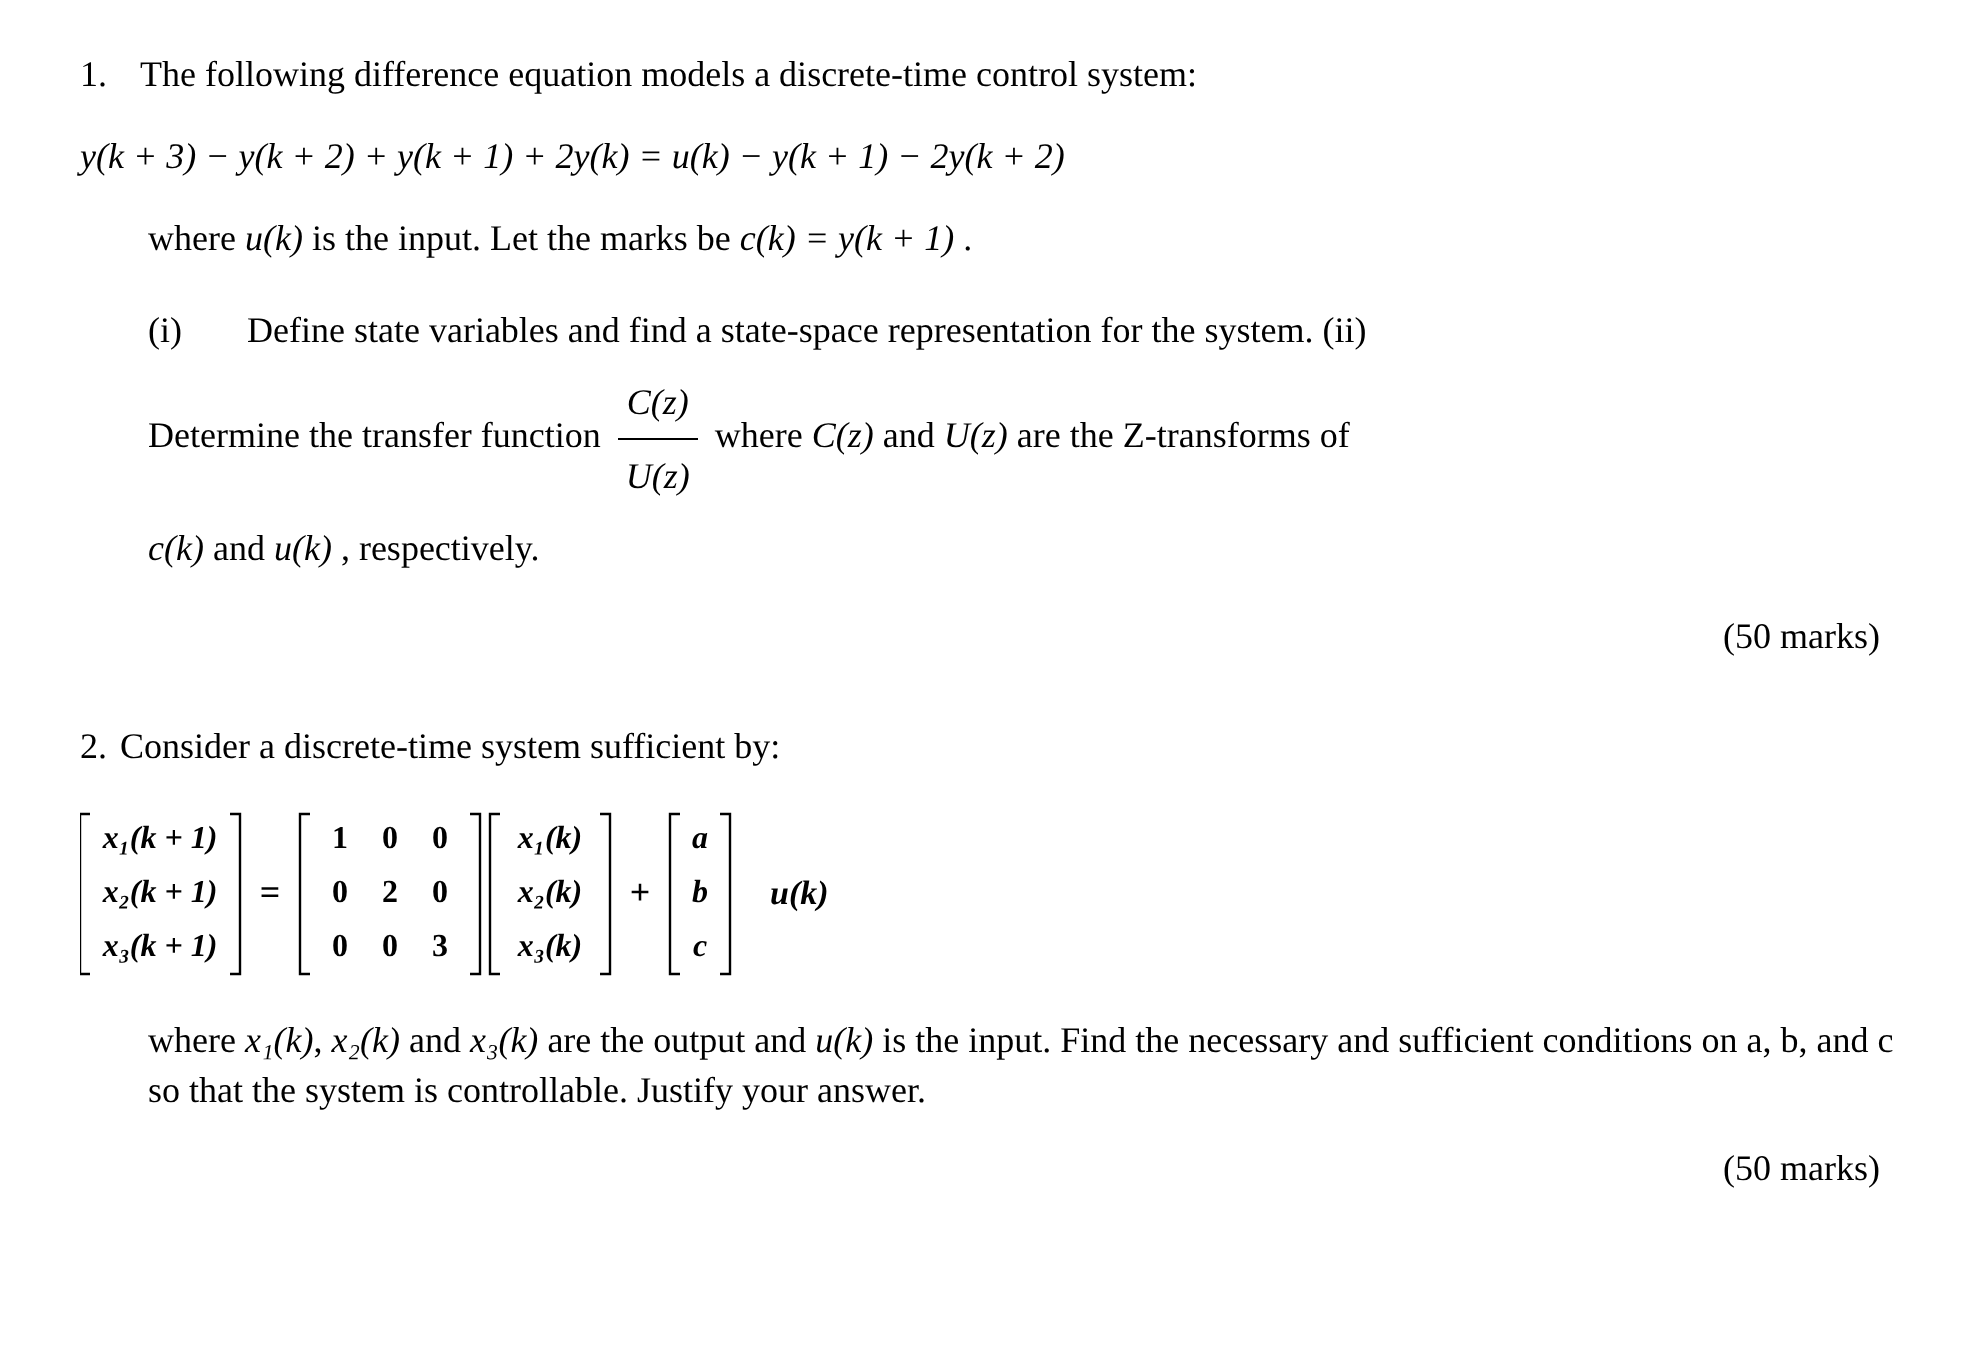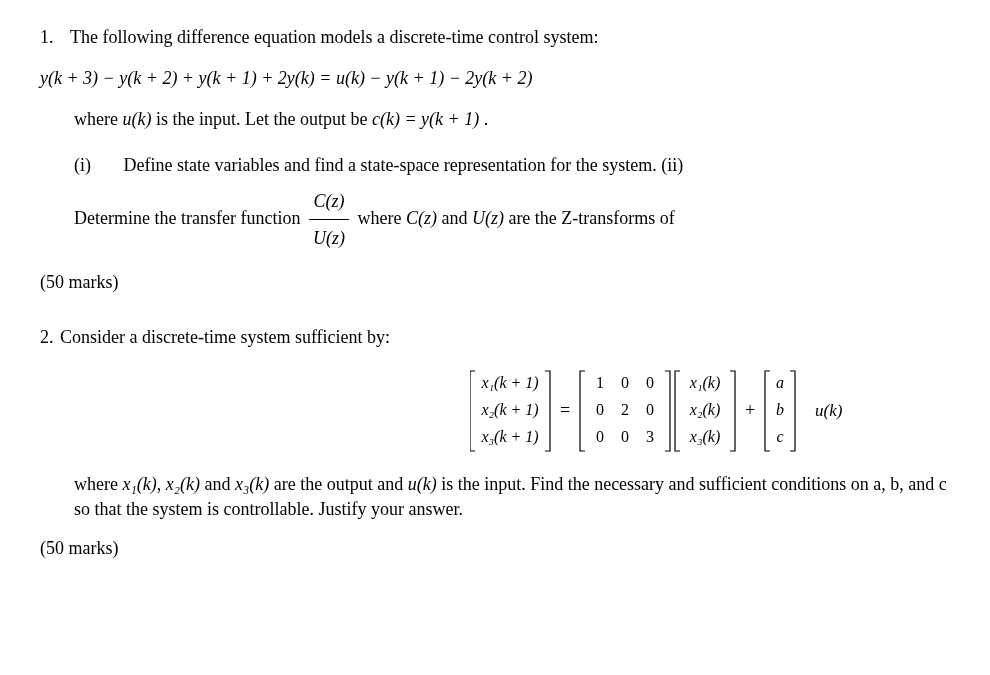--- a/index.html
+++ b/index.html
@@ -29,21 +29,21 @@
     .indent {
       margin-left: 34px;
     }
     .equation {
       text-align: left;
       margin: 16px 0;
       font-style: italic;
       font-family: "Times New Roman", serif;
     }
     .marks {
-      text-align: left;
+      text-align: right;
       margin-top: 14px;
       margin-right: 10px;
     }
     .sub-part {
       margin-top: 14px;
     }
     .part-label {
       display: inline-block;
       width: 45px;
     }
@@ -56,56 +56,60 @@
     .fraction .num {
       border-bottom: 1px solid #000;
       padding: 0 4px;
       display: block;
     }
     .fraction .den {
       padding: 0 4px;
       display: block;
     }
     .matrix-eq {
-      text-align: right;
+      text-align: left;
       margin: 16px 0;
+      font-weight: bold;
     }
     .matrix-eq svg {
       vertical-align: middle;
     }
     .ital { font-style: italic; }
     .line-sp { line-height: 2; }
   </style>
 </head>
 <body>
 
 <div class="question">
   <div class="q-header">
     <div class="q-num">1.</div>
     <div class="q-text">The following difference equation models a discrete-time control system:</div>
   </div>
 
   <div class="equation">y(k + 3) − y(k + 2) + y(k + 1) + 2y(k) = u(k) − y(k + 1) − 2y(k + 2)</div>
 
   <div class="indent">
-    <span>where </span><span class="ital">u(k)</span><span> is the input. Let the output be </span><span class="ital">c(k) = y(k + 1)</span><span> .</span>
+    <span>where </span><span class="ital">u(k)</span><span> is the input. Let the marks be </span><span class="ital">c(k) = y(k + 1)</span><span> .</span>
   </div>
 
   <div class="indent sub-part line-sp">
     <div>
       <span class="part-label">(i)</span>
       <span>Define state variables and find a state-space representation for the system. (ii)</span>
     </div>
     <div>
       <span>Determine the transfer function </span>
       <span class="fraction">
         <span class="num ital">C(z)</span>
         <span class="den ital">U(z)</span>
       </span>
       <span> where </span><span class="ital">C(z)</span><span> and </span><span class="ital">U(z)</span><span> are the Z-transforms of</span>
+    </div>
+    <div>
+      <span class="ital">c(k)</span><span> and </span><span class="ital">u(k)</span><span> , respectively.</span>
     </div>
   </div>
 
   <div class="marks">(50 marks)</div>
 </div>
 
 <div class="question">
   <div class="q-header">
     <div class="q-num" style="width:20px">2.</div>
     <div class="q-text">Consider a discrete-time system sufficient by:</div>

